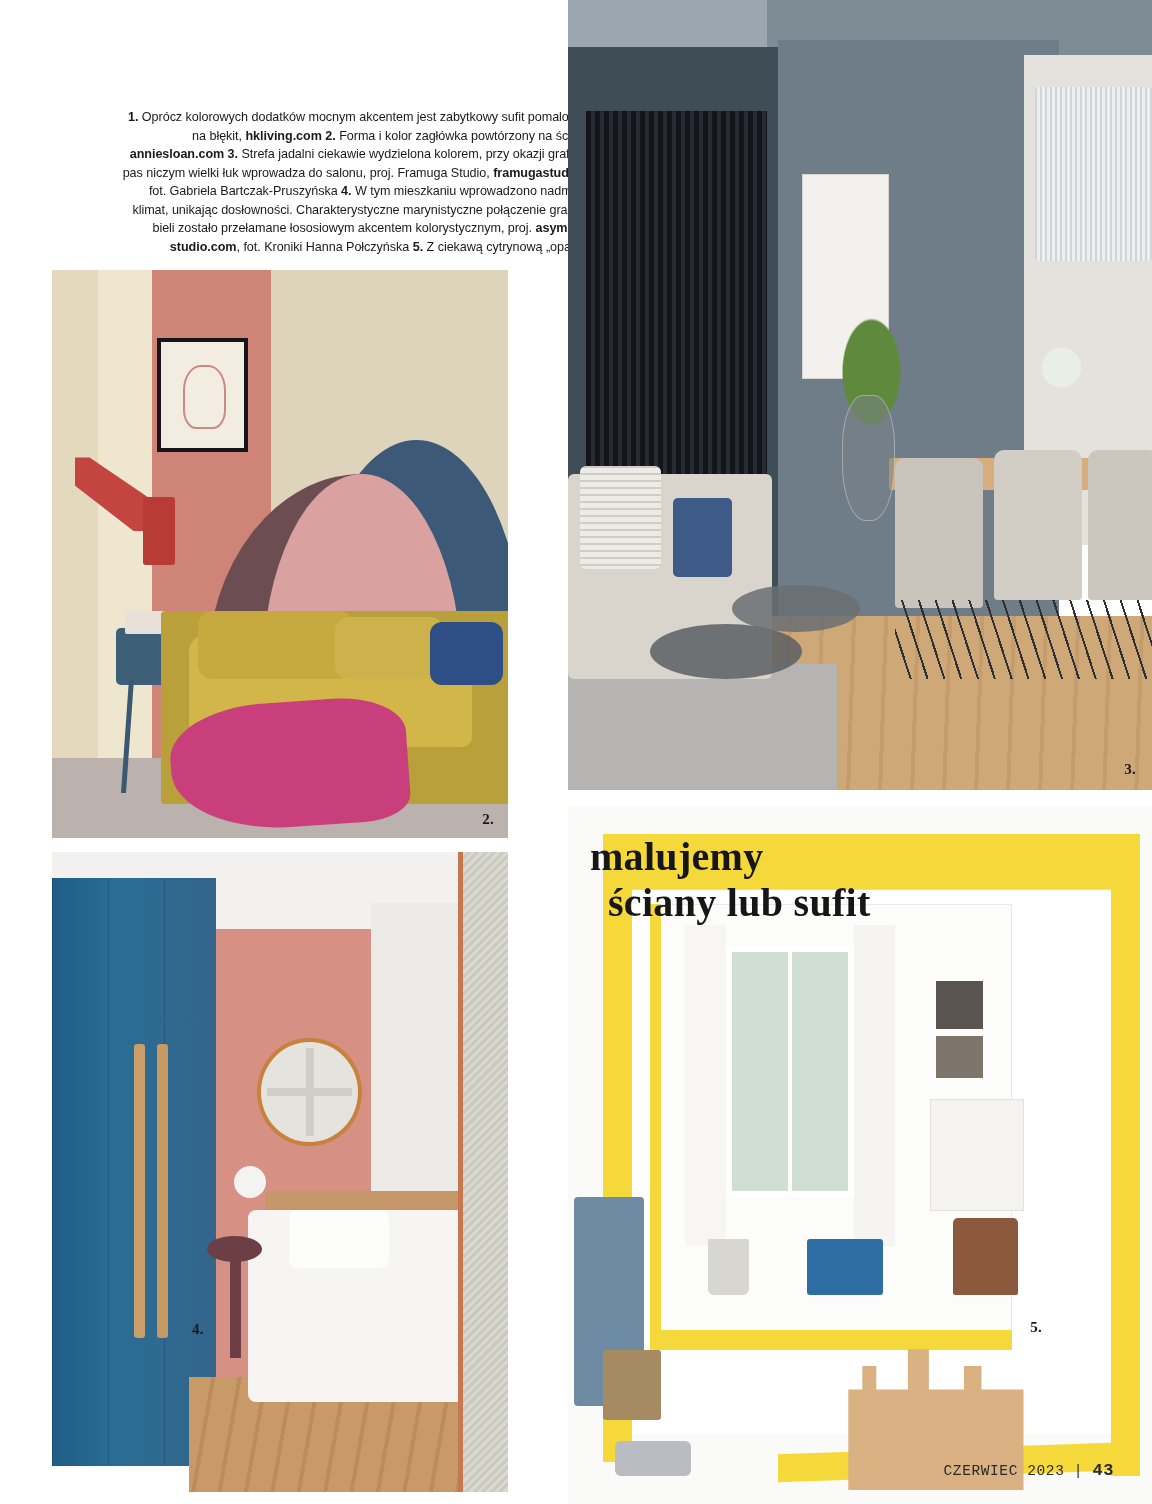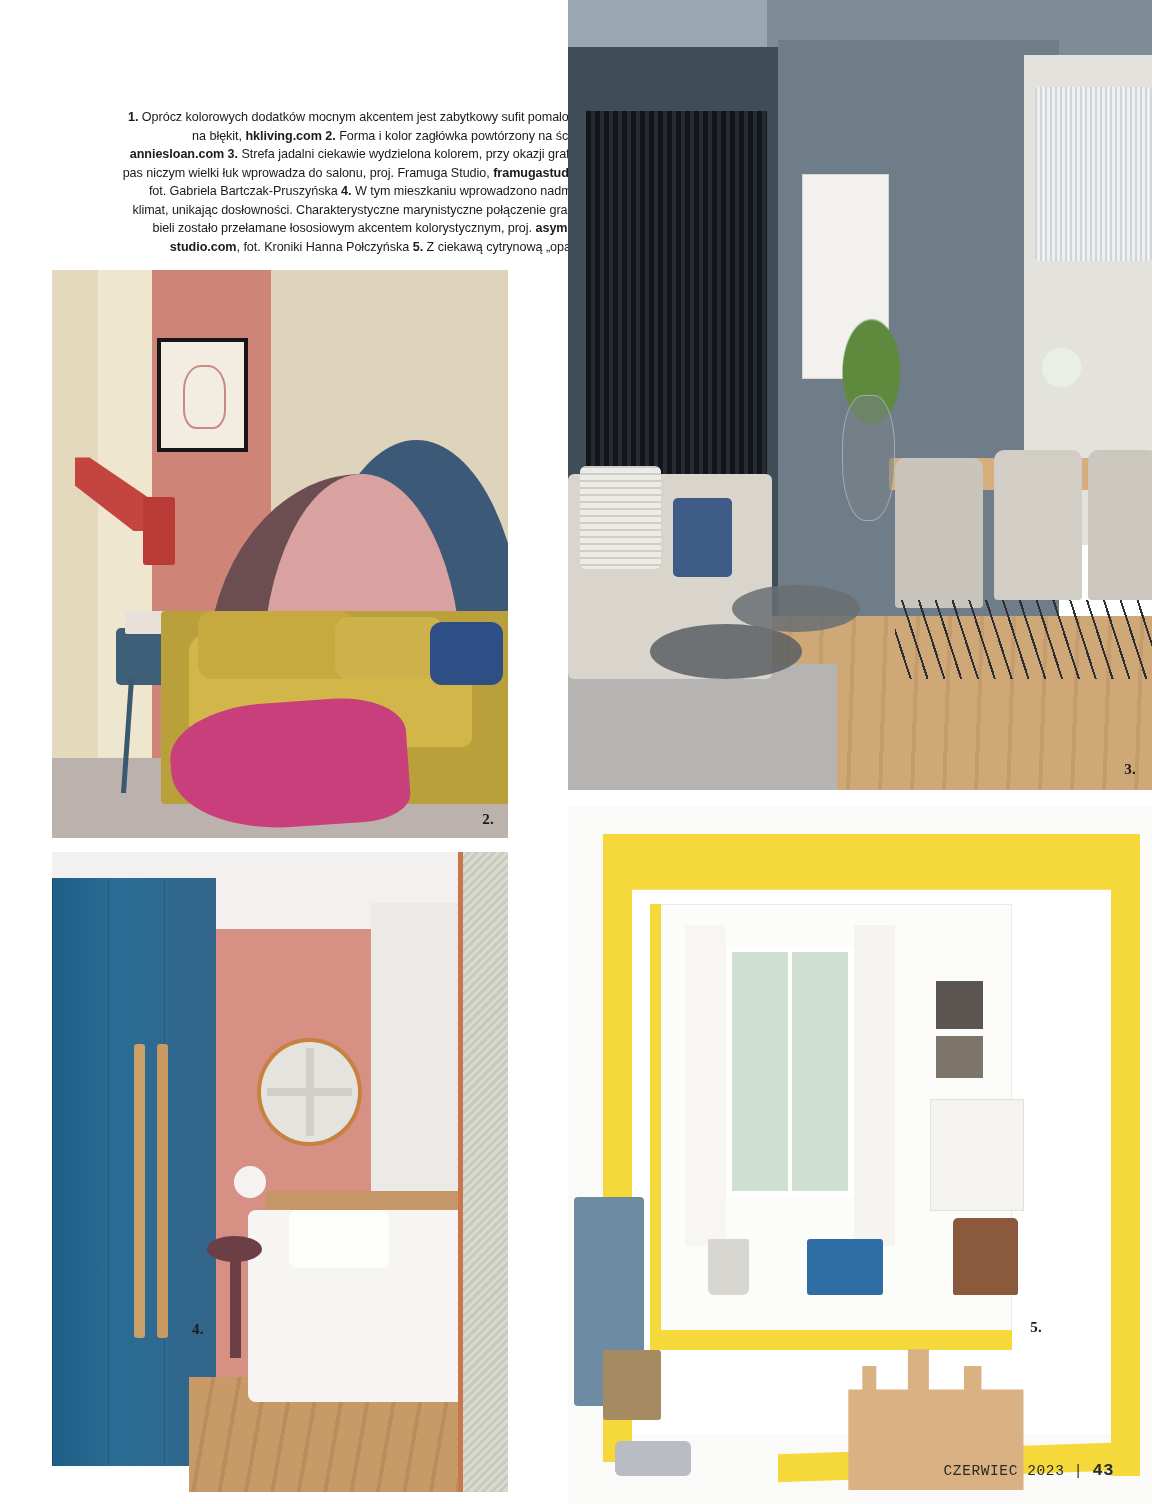--- a/index.html
+++ b/index.html
@@ -287,19 +287,21 @@
   <div class="p5-yellow-floorline"></div>
   <div class="p5-yellow-bottom"></div>
   <div class="p5-castle"></div>
   <div class="p5-shoes"></div>
   <div class="p5-chair-blue"></div>
   <div class="p5-bag"></div>
   <span class="num" style="right:110px; bottom:168px;">5.</span>
 </div>
 
 <div class="headline">
+  <span>malujemy</span>
+  <span class="l2">ściany lub sufit</span>
 </div>
 
 <div class="folio">
   <span>CZERWIEC 2023</span>
   <span>|</span>
   <span class="pg">43</span>
 </div>
 
 </body></html>

